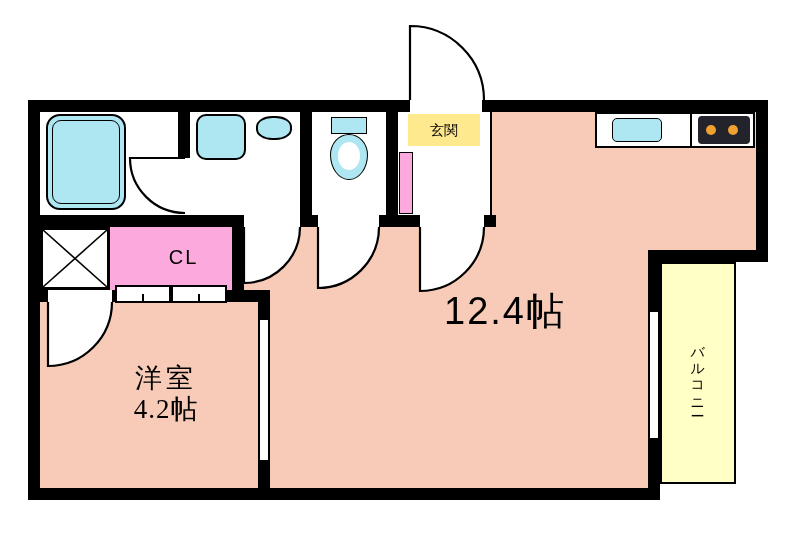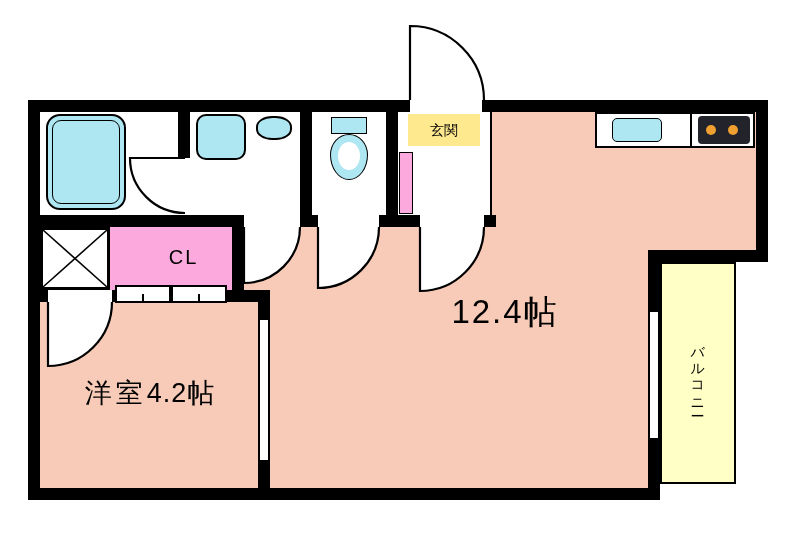--- a/index.html
+++ b/index.html
@@ -9,23 +9,23 @@
   .wall{position:absolute;background:#000;}
   .fill-room{background:#f7cbb7;}
   .fill-cl{background:#fcaadd;}
   .fill-balcony{background:#ffffc6;}
   .fill-fixture{background:#aee6f2;}
   .win{position:absolute;box-sizing:border-box;background:#fff;
        border-left:2px solid #000;border-right:2px solid #000;}
   .label{position:absolute;display:flex;align-items:center;justify-content:center;
          text-align:center;line-height:1.15;}
   .ldk-label{font-size:34px;letter-spacing:6px;}
-  .ldk-size{font-size:33px;letter-spacing:2px;}
+  .ldk-size{font-size:38px;letter-spacing:2px;}
   .yo-label{font-size:27px;letter-spacing:4px;}
-  .yo-size{font-size:27px;letter-spacing:1px;}
+  .yo-size{font-size:27px;letter-spacing:1px;font-family:Liberation Serif, serif;}
   .cl-label{font-size:20px;letter-spacing:2px;}
   .genkan-label{font-size:14px;background:#ffe98f;}
   .balcony-label{font-size:14px;letter-spacing:2px;writing-mode:vertical-rl;}
   svg.overlay{position:absolute;left:0;top:0;z-index:6;pointer-events:none;}
   .z1{z-index:1}.z2{z-index:2}.z3{z-index:3}.z4{z-index:4}.z7{z-index:7}
 </style>
 </head>
 <body>
 
 <div class="plan">
@@ -100,21 +100,21 @@
     </g>
     <g stroke="#000" stroke-width="1.6">
       <line x1="43" y1="230" x2="107" y2="287"></line>
       <line x1="107" y1="230" x2="43" y2="287"></line>
     </g>
   </svg>
 
   <div class="label z7" style="left:390px;top:272px;width:230px;height:80px;flex-direction:column">
     <div class="ldk-size">12.4帖</div>
   </div>
-  <div class="label z7" style="left:50px;top:358px;width:200px;height:72px;flex-direction:row">
+  <div class="label z7" style="left:66px;top:358px;width:200px;height:72px;flex-direction:column">
     <div class="yo-label">洋室</div>
     <div class="yo-size">4.2帖</div>
   </div>
   <div class="label cl-label z7" style="left:110px;top:227px;width:147px;height:60px">CL</div>
   <div class="label genkan-label z7" style="left:408px;top:114px;width:72px;height:32px">玄関</div>
   <div class="label balcony-label z7" style="left:662px;top:266px;width:72px;height:214px">バルコニー</div>
 
 </div>
 
 </body></html>

